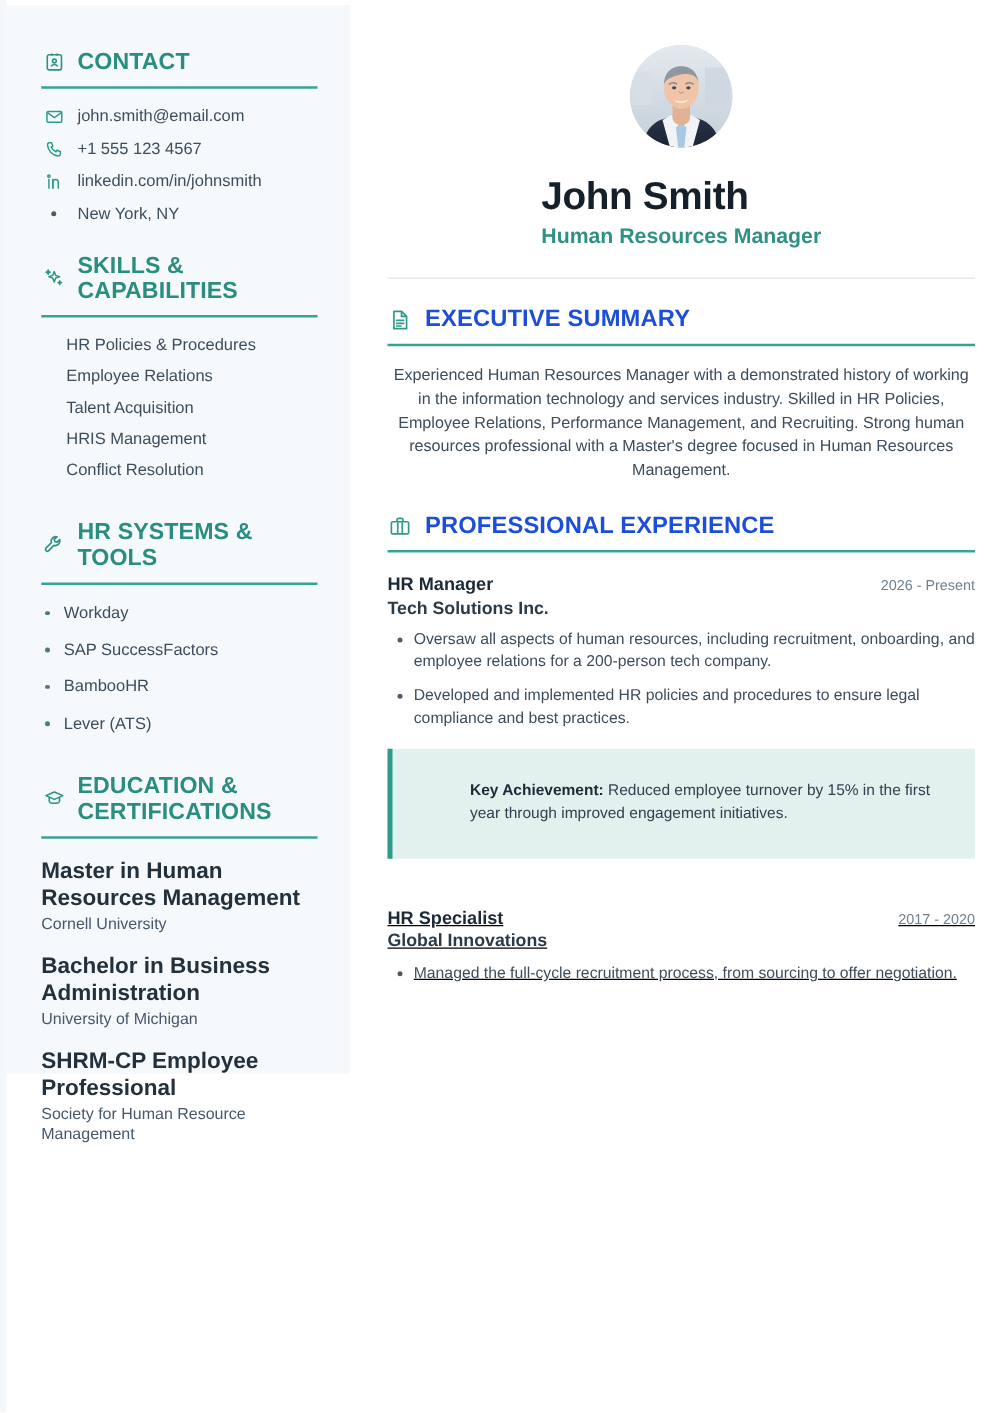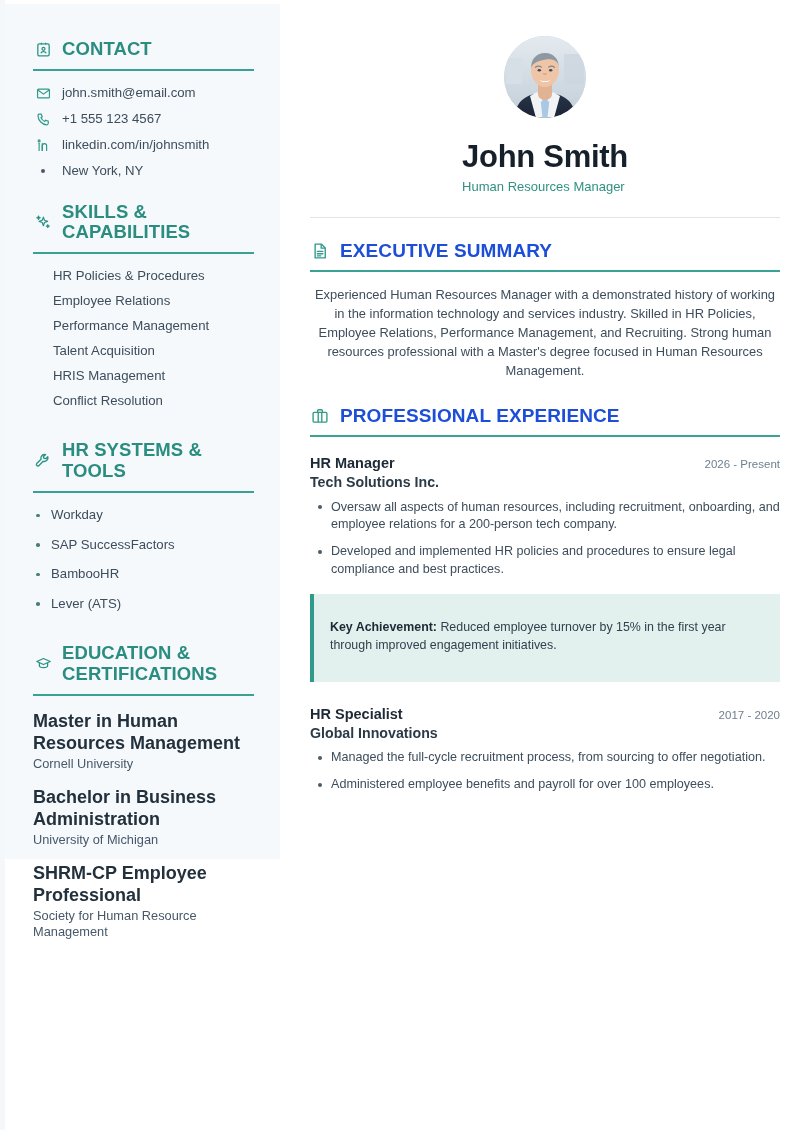--- a/index.html
+++ b/index.html
@@ -166,22 +166,22 @@
   .avatar svg { display: block; width: 82px; height: 82px; }
   .identity-text { padding-bottom: 2px; }
   .full-name {
     font-size: 31px;
     font-weight: 700;
     color: #16202a;
     letter-spacing: -0.3px;
     line-height: 1.12;
   }
   .job-title {
-    font-size: 13px;
-    font-weight: 400;
+    font-size: 17px;
+    font-weight: 700;
     color: #2f9183;
     margin-top: 4px;
     line-height: 1.2;
   }
   .head-rule {
     height: 1px;
     background: #dfe5ea;
     margin: 21px 0 0 0;
   }
 
@@ -264,20 +264,21 @@
   .achievement {
     background: #e2f1ee;
     border-left: 4px solid #2f9a89;
     padding: 13px 16px 14px 16px;
     margin-top: 6px;
   }
   .achievement-text {
     font-size: 12.4px;
     color: #30414f;
     line-height: 1.45;
+    margin-left: 46px;
   }
   .achievement-label {
     font-weight: 700;
     color: #1d2935;
   }
 </style>
 </head>
 <body>
 
 <div class="page">
@@ -345,21 +346,20 @@
             <path d="M6 4l0.6 1.7L8.3 6.3 6.6 6.9 6 8.6 5.4 6.9 3.7 6.3 5.4 5.7z"></path>
             <path d="M18.4 15.6l0.5 1.4 1.4 0.5-1.4 0.5-0.5 1.4-0.5-1.4-1.4-0.5 1.4-0.5z"></path>
           </svg>
         </span>
         <span class="side-head-title">SKILLS &amp; CAPABILITIES</span>
       </div>
       <div class="side-rule"></div>
       <ul class="plain-list">
         <li class="plain-item">HR Policies &amp; Procedures</li>
         <li class="plain-item">Employee Relations</li>
-        <li class="plain-item">Performance Management</li>
         <li class="plain-item">Talent Acquisition</li>
         <li class="plain-item">HRIS Management</li>
         <li class="plain-item">Conflict Resolution</li>
       </ul>
     </section>
 
     <section class="side-section" style="margin-top:22px;">
       <div class="side-head">
         <span class="side-head-icon">
           <svg viewBox="0 0 24 24" width="18" height="18" fill="none" stroke="currentColor" stroke-width="1.8" stroke-linejoin="round">
@@ -488,26 +488,25 @@
         <div class="job-company">Tech Solutions Inc.</div>
         <ul class="job-bullets">
           <li class="job-bullet">Oversaw all aspects of human resources, including recruitment, onboarding, and employee relations for a 200-person tech company.</li>
           <li class="job-bullet">Developed and implemented HR policies and procedures to ensure legal compliance and best practices.</li>
         </ul>
         <div class="achievement">
           <p class="achievement-text"><span class="achievement-label">Key Achievement:</span><span> Reduced employee turnover by 15% in the first year through improved engagement initiatives.</span></p>
         </div>
       </article>
 
-      <article class="job" style="margin-top:24px;">
+      <article class="job" style="margin-top:40px;text-decoration:underline;">
         <div class="job-row">
           <span class="job-role">HR Specialist</span>
           <span class="job-dates">2017 - 2020</span>
         </div>
         <div class="job-company">Global Innovations</div>
         <ul class="job-bullets">
           <li class="job-bullet">Managed the full-cycle recruitment process, from sourcing to offer negotiation.</li>
-          <li class="job-bullet">Administered employee benefits and payroll for over 100 employees.</li>
         </ul>
       </article>
     </section>
   </main>
 </div>
 
 </body></html>

